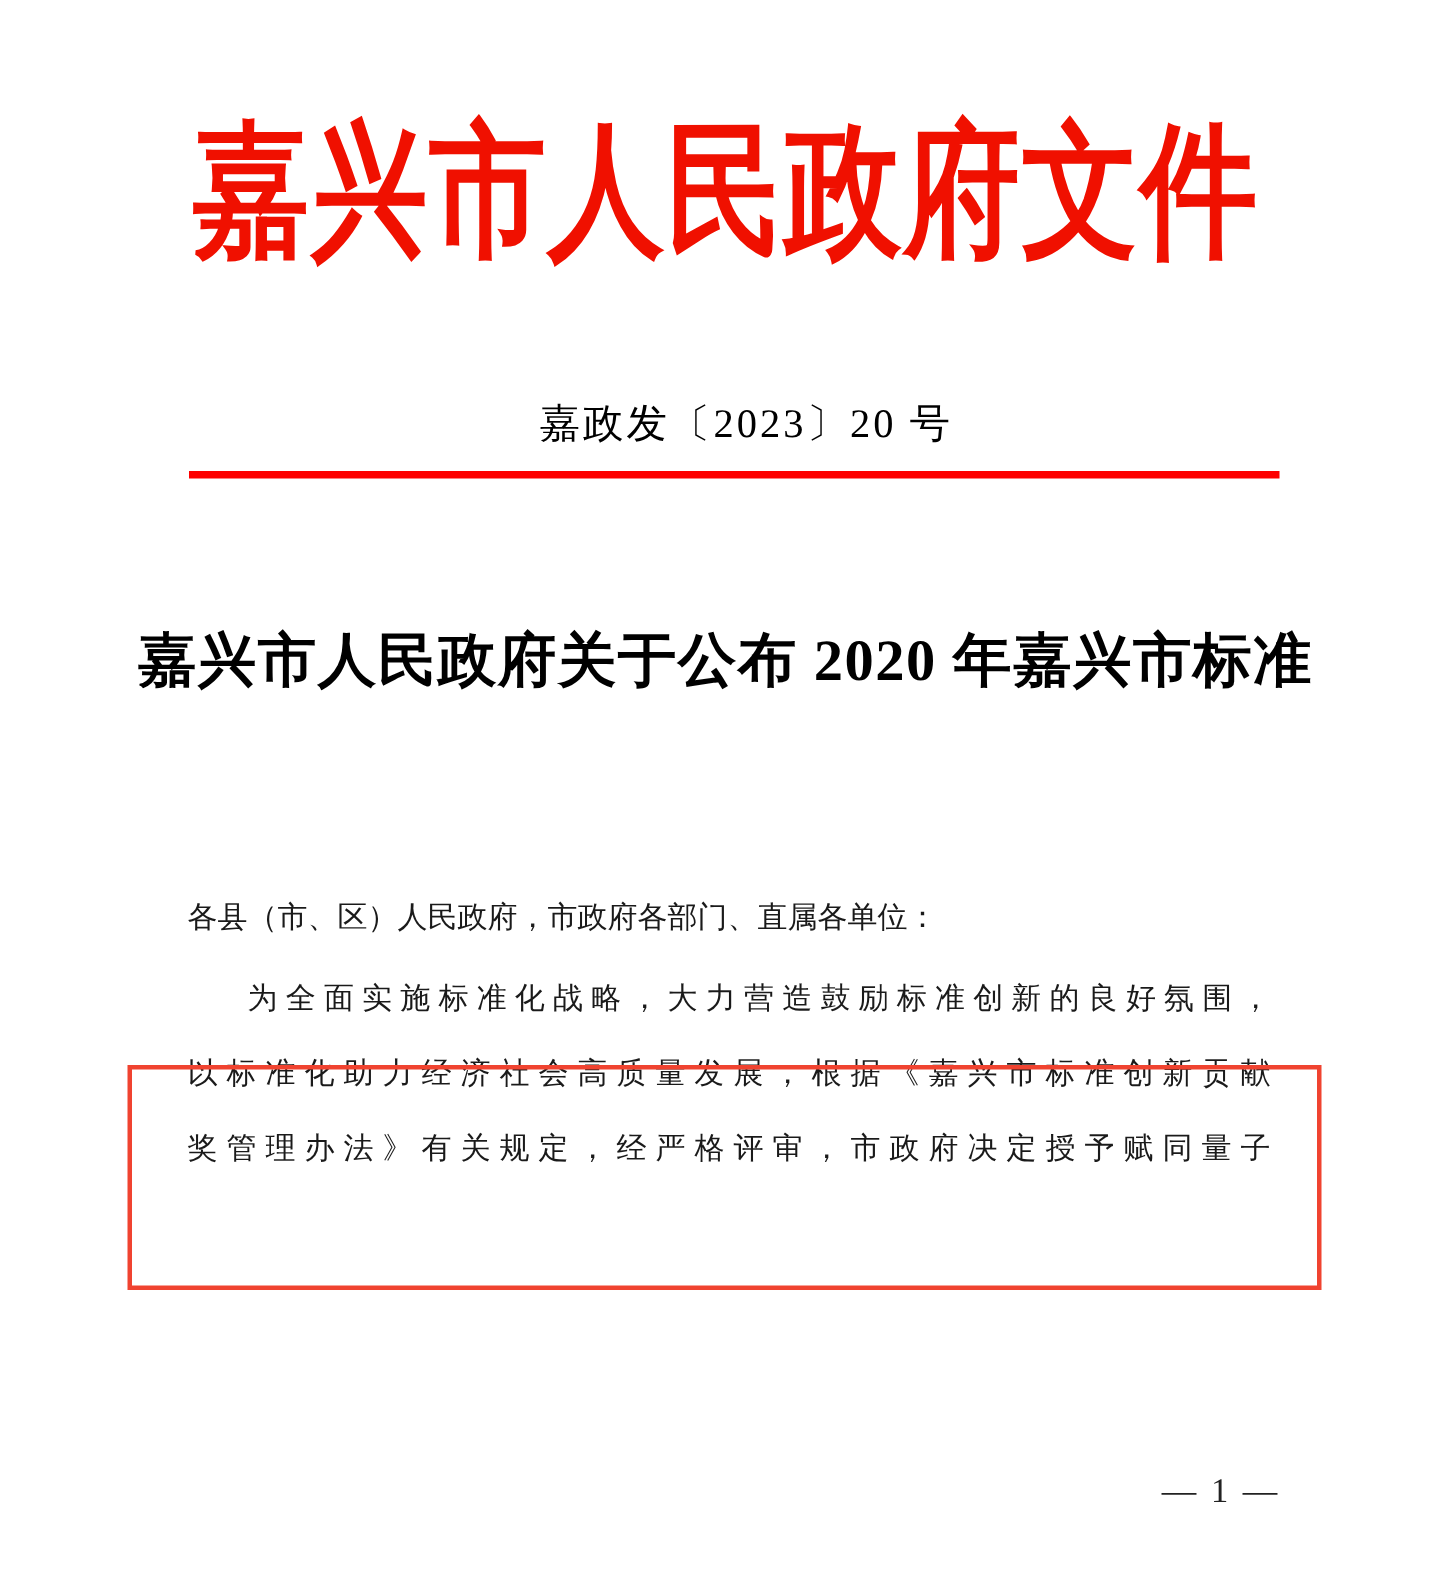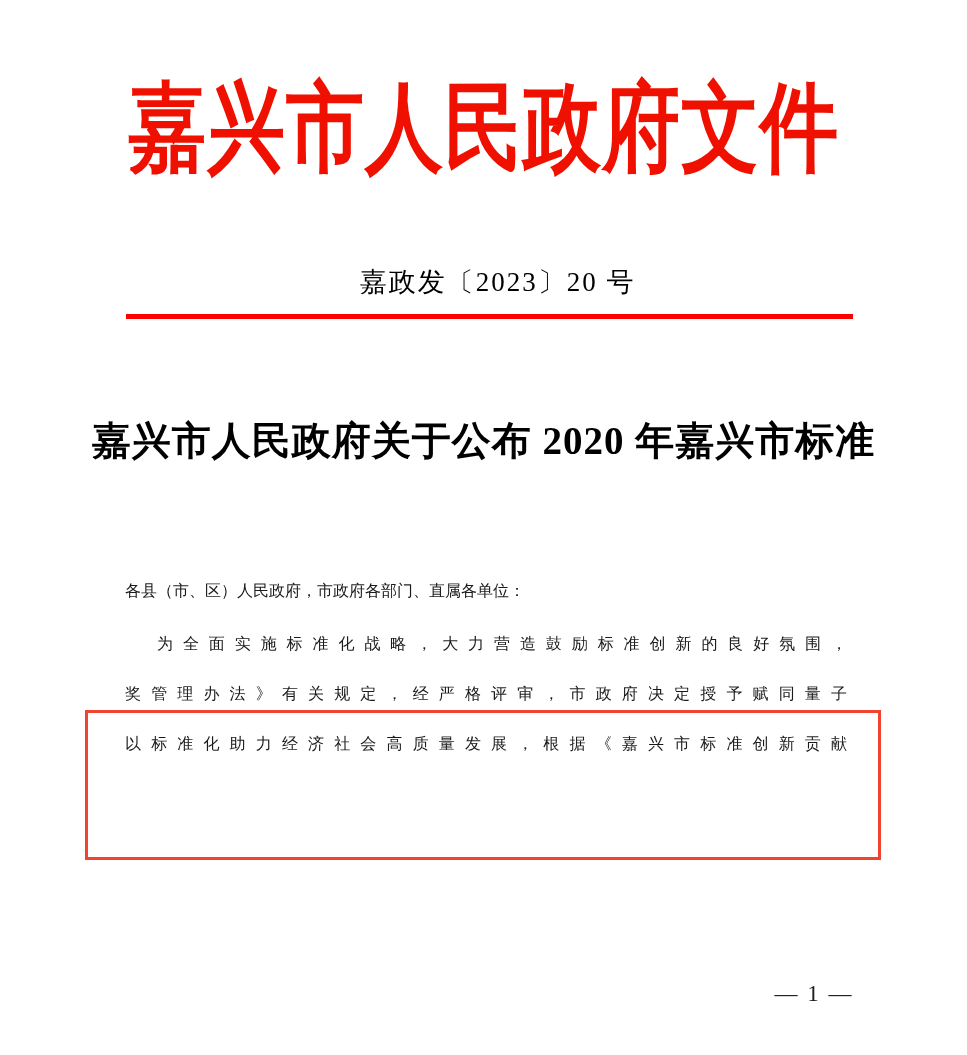--- a/index.html
+++ b/index.html
@@ -75,24 +75,24 @@
     font-weight: bold;
     font-size: 39px;
     line-height: 50px;
     color: #000000;
     letter-spacing: 1px;
   }
 
   
   .body-block {
     position: absolute;
-    top: 558px;
+    top: 580px;
     left: 125px;
     width: 722px;
-    font-size: 16px;
+    font-size: 20px;
     color: #1a1a1a;
   }
   .salutation {
     height: 57px;
     line-height: 57px;
     text-align: left;
     white-space: nowrap;
   }
   .body-line {
     height: 50px;
@@ -140,21 +140,21 @@
 
   <div class="divider"></div>
 
   <div class="doc-title">
     <div>嘉兴市人民政府关于公布 2020 年嘉兴市标准</div>
   </div>
 
   <div class="body-block">
     <div class="salutation">各县（市、区）人民政府，市政府各部门、直属各单位：</div>
     <div class="body-line indent">为全面实施标准化战略，大力营造鼓励标准创新的良好氛围，</div>
+    <div class="body-line">以标准化助力经济社会高质量发展，根据《嘉兴市标准创新贡献</div>
     <div class="body-line">奖管理办法》有关规定，经严格评审，市政府决定授予赋同量子</div>
-    <div class="body-line">以标准化助力经济社会高质量发展，根据《嘉兴市标准创新贡献</div>
   </div>
 
   <div class="highlight-box"></div>
 
   <div class="page-number">— 1 —</div>
 
 </div>
 
 </body></html>

